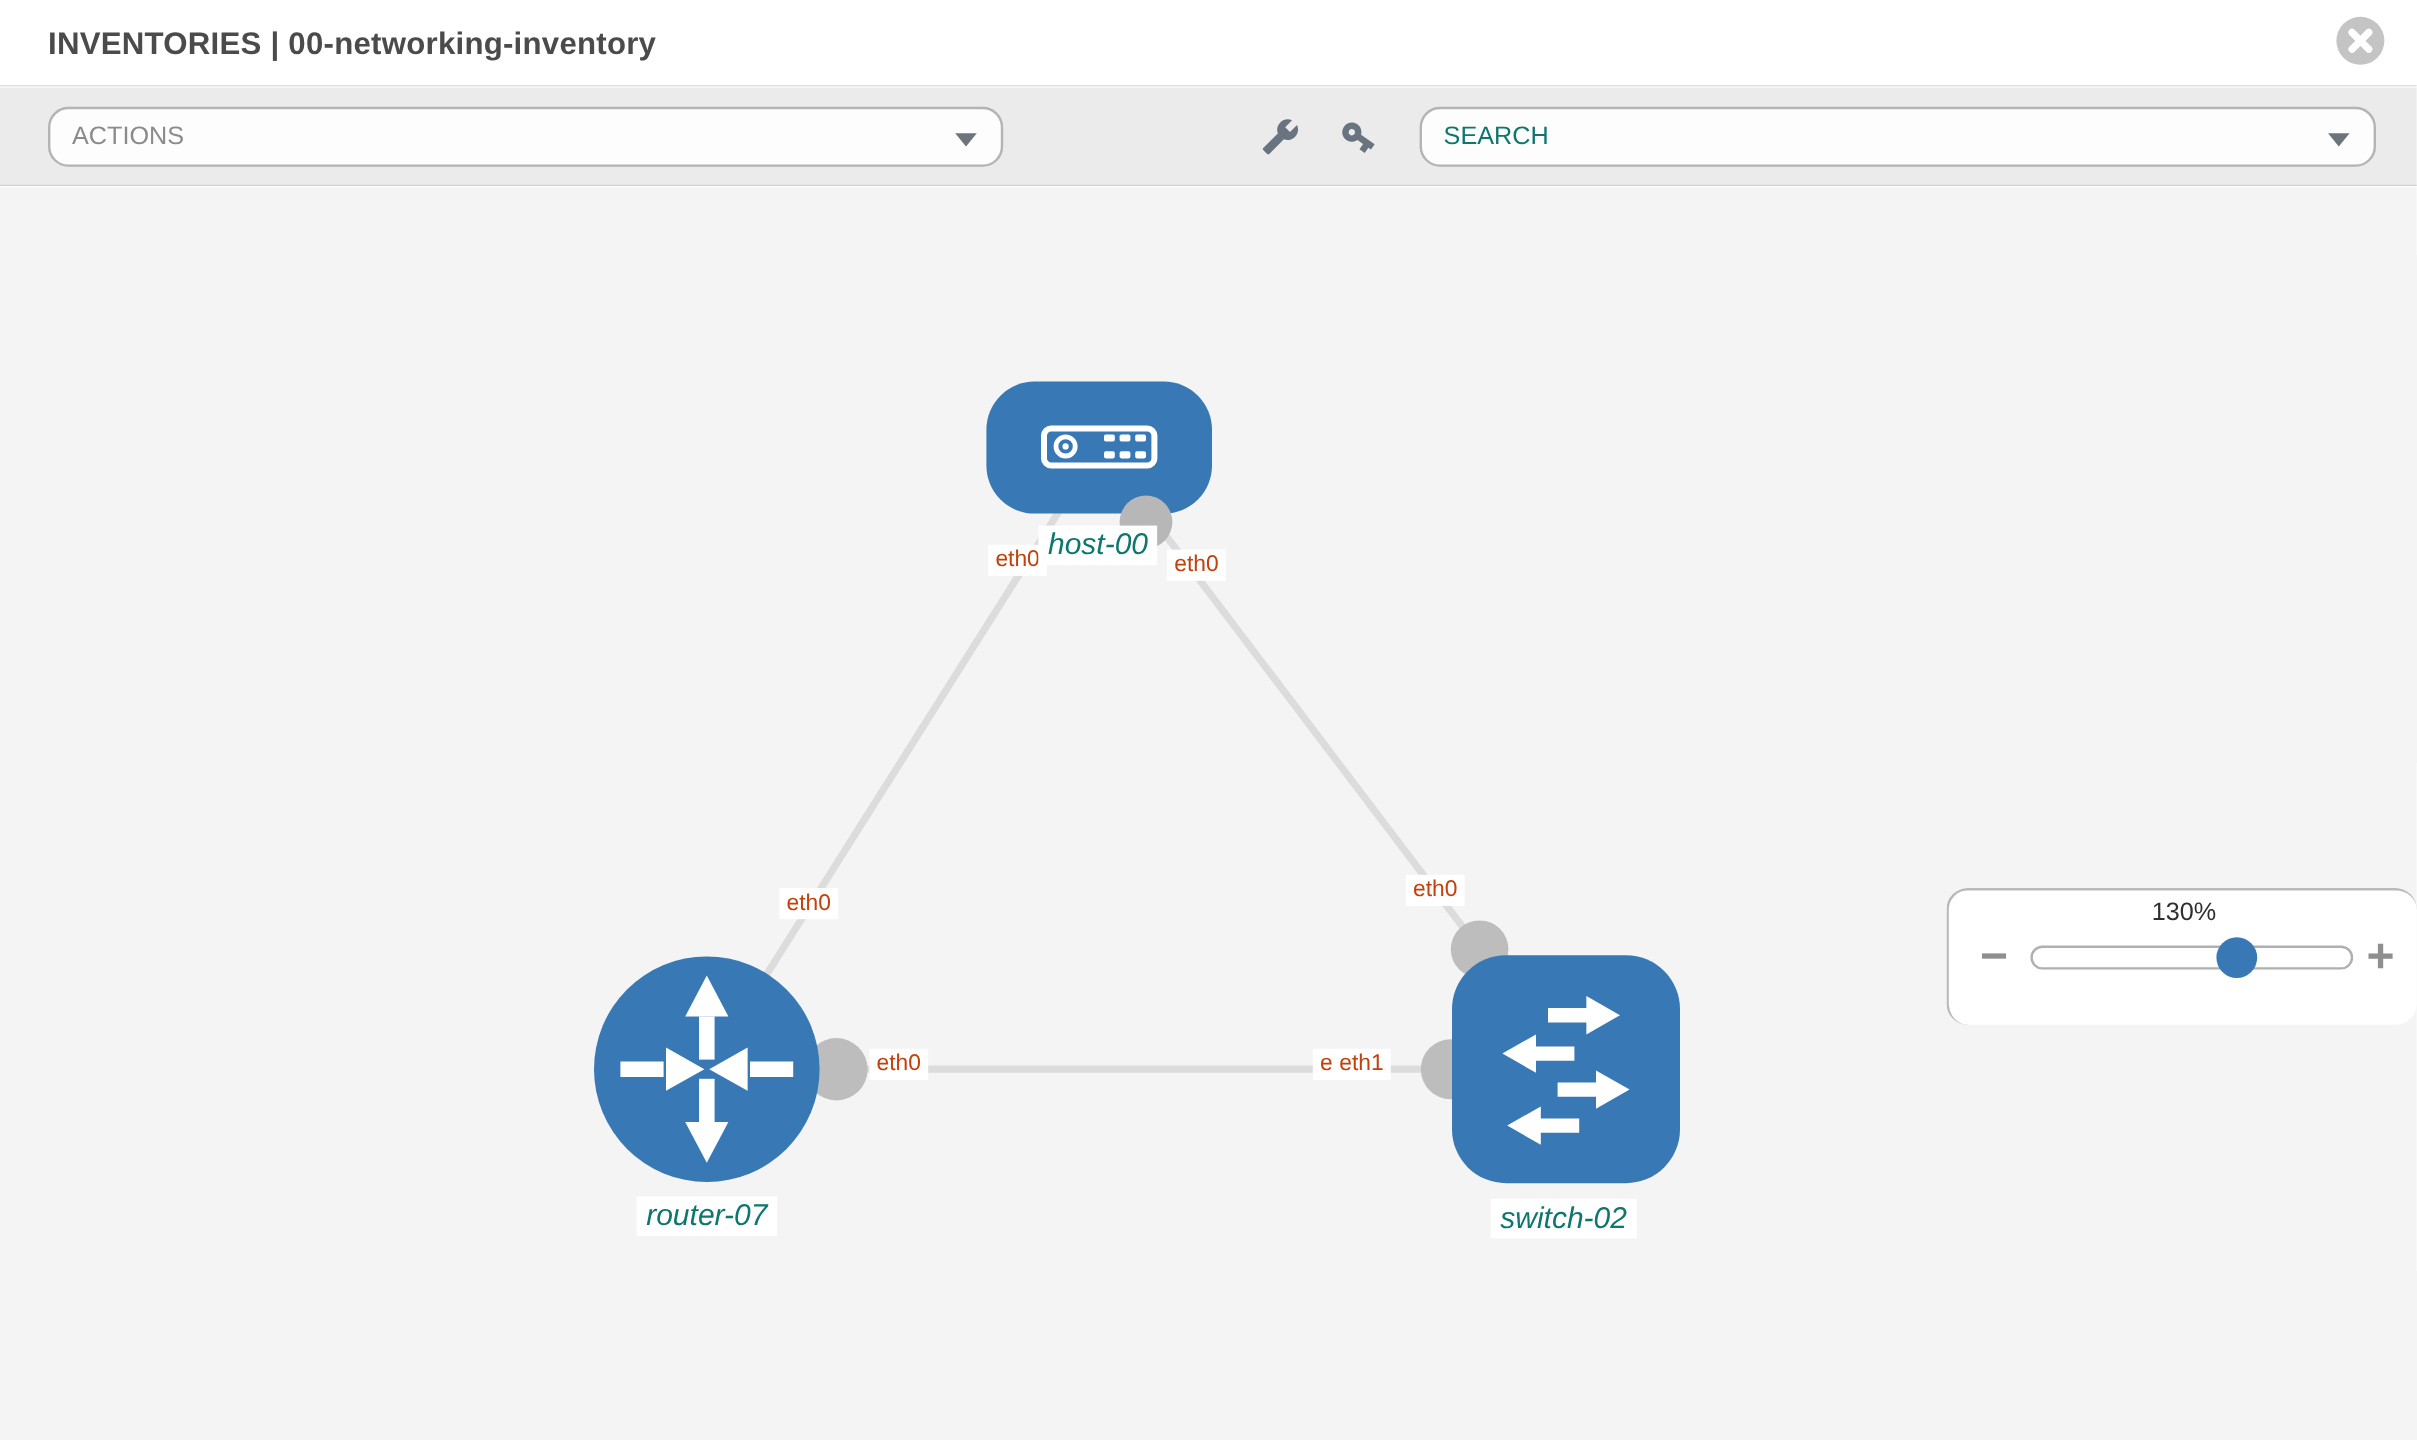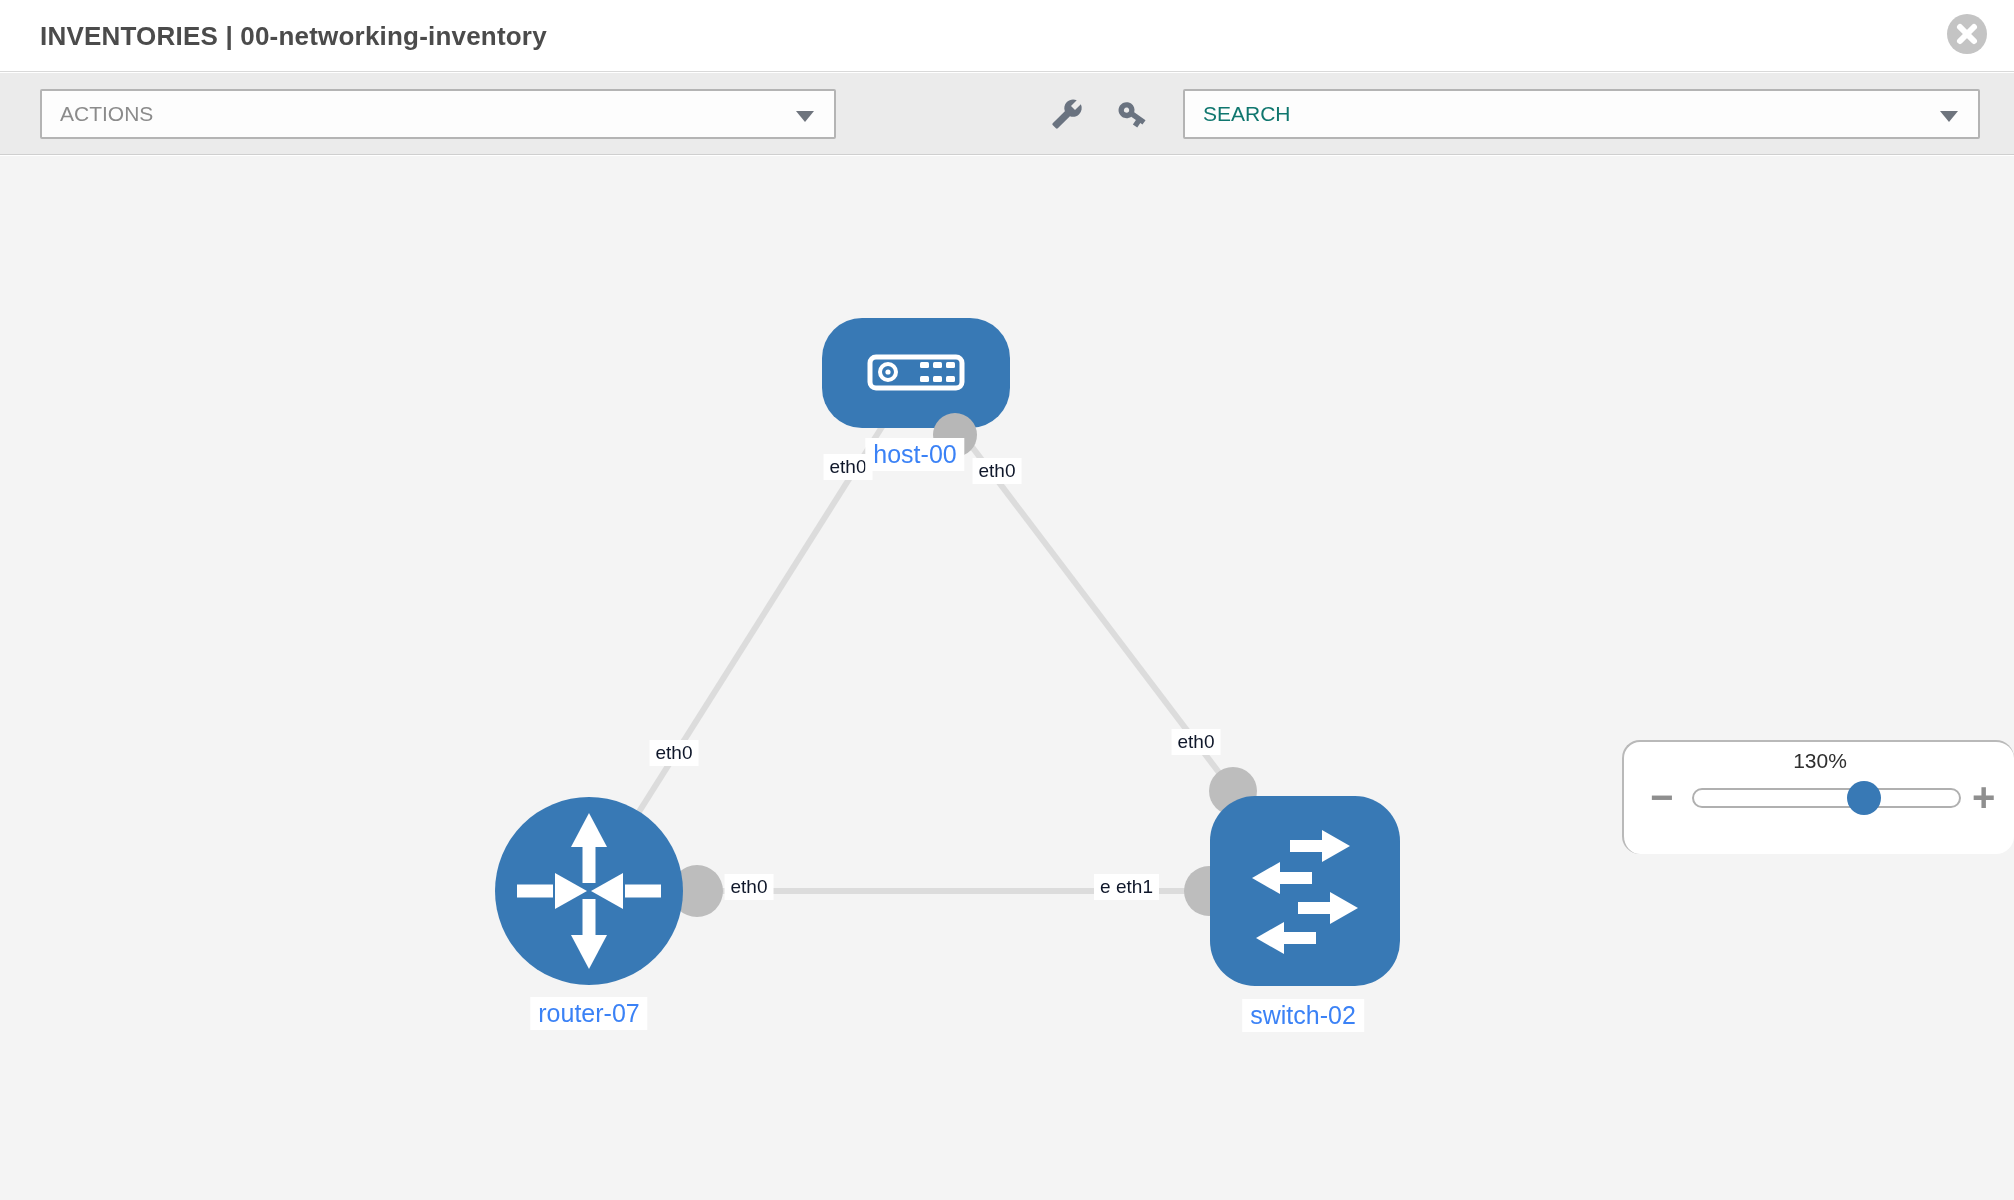--- a/index.html
+++ b/index.html
@@ -13,40 +13,40 @@
   .page-title { position:absolute; left:40px; top:0; height:72px; line-height:72px;
     font-size:26px; font-weight:bold; color:#4b4b4b; letter-spacing:.2px; }
   .close-btn { position:absolute; right:27px; top:14px; width:40px; height:40px;
     border-radius:50%; background:#c4c4c4; cursor:pointer; }
   .close-btn svg { position:absolute; left:0; top:0; }
 
   
   .toolbar { position:absolute; left:0; top:73px; width:2014px; height:82px;
     background:#ebebeb; border-bottom:1px solid #cfcfcf; }
   .select-box { position:absolute; top:16px; height:50px; background:#fdfdfd;
-    border:2px solid #b4b4b4; border-radius:2px; line-height:46px;
+    border:2px solid #b4b4b4; border-radius:17px; line-height:46px;
     font-size:21px; cursor:pointer; }
   .select-box .label-text { position:absolute; left:18px; top:0; }
   .actions-box { left:40px; width:796px; color:#8b8b8b; }
   .search-box  { left:1183px; width:797px; color:#0f766e; }
   .caret { position:absolute; right:20px; top:20px; width:0; height:0;
     border-left:9px solid transparent; border-right:9px solid transparent;
     border-top:11px solid #6e747d; }
   .tool-icon { position:absolute; top:25px; width:32px; height:32px; cursor:pointer; }
   .wrench { left:1051px; }
   .key    { left:1116px; }
 
   
   .canvas { position:absolute; left:0; top:156px; width:2014px; height:1044px;
     background:#f4f4f4; }
   .canvas svg.graph { position:absolute; left:0; top:0; }
 
-  .chip { position:absolute; background:#ffffff; color:#0f172a; white-space:nowrap; }
+  .chip { position:absolute; background:#ffffff; color:#c2410c; white-space:nowrap; }
   .iface-chip { font-size:19px; line-height:20px; padding:3px 6px; }
-  .node-chip  { font-size:25px; line-height:27px; padding:3px 8px; color:#3b82f6; }
+  .node-chip  { font-size:25px; line-height:27px; padding:3px 8px; color:#0f766e;font-style:italic; }
   .center-x { transform:translateX(-50%); }
 
   
   .zoom-panel { position:absolute; right:0; bottom:0; width:392px; height:114px;
     background:#ffffff; border-left:2px solid #b9b9b9; border-top:2px solid #b9b9b9;border-radius:18px; }
   .zoom-level { position:absolute; left:0; top:7px; width:392px; text-align:center;
     font-size:21px; color:#2f2f2f; }
   .zoom-minus, .zoom-plus { position:absolute; top:33px; font-size:40px; font-weight:bold;
     color:#8f8f8f; cursor:pointer; line-height:44px; }
   .zoom-minus { left:26px; }

